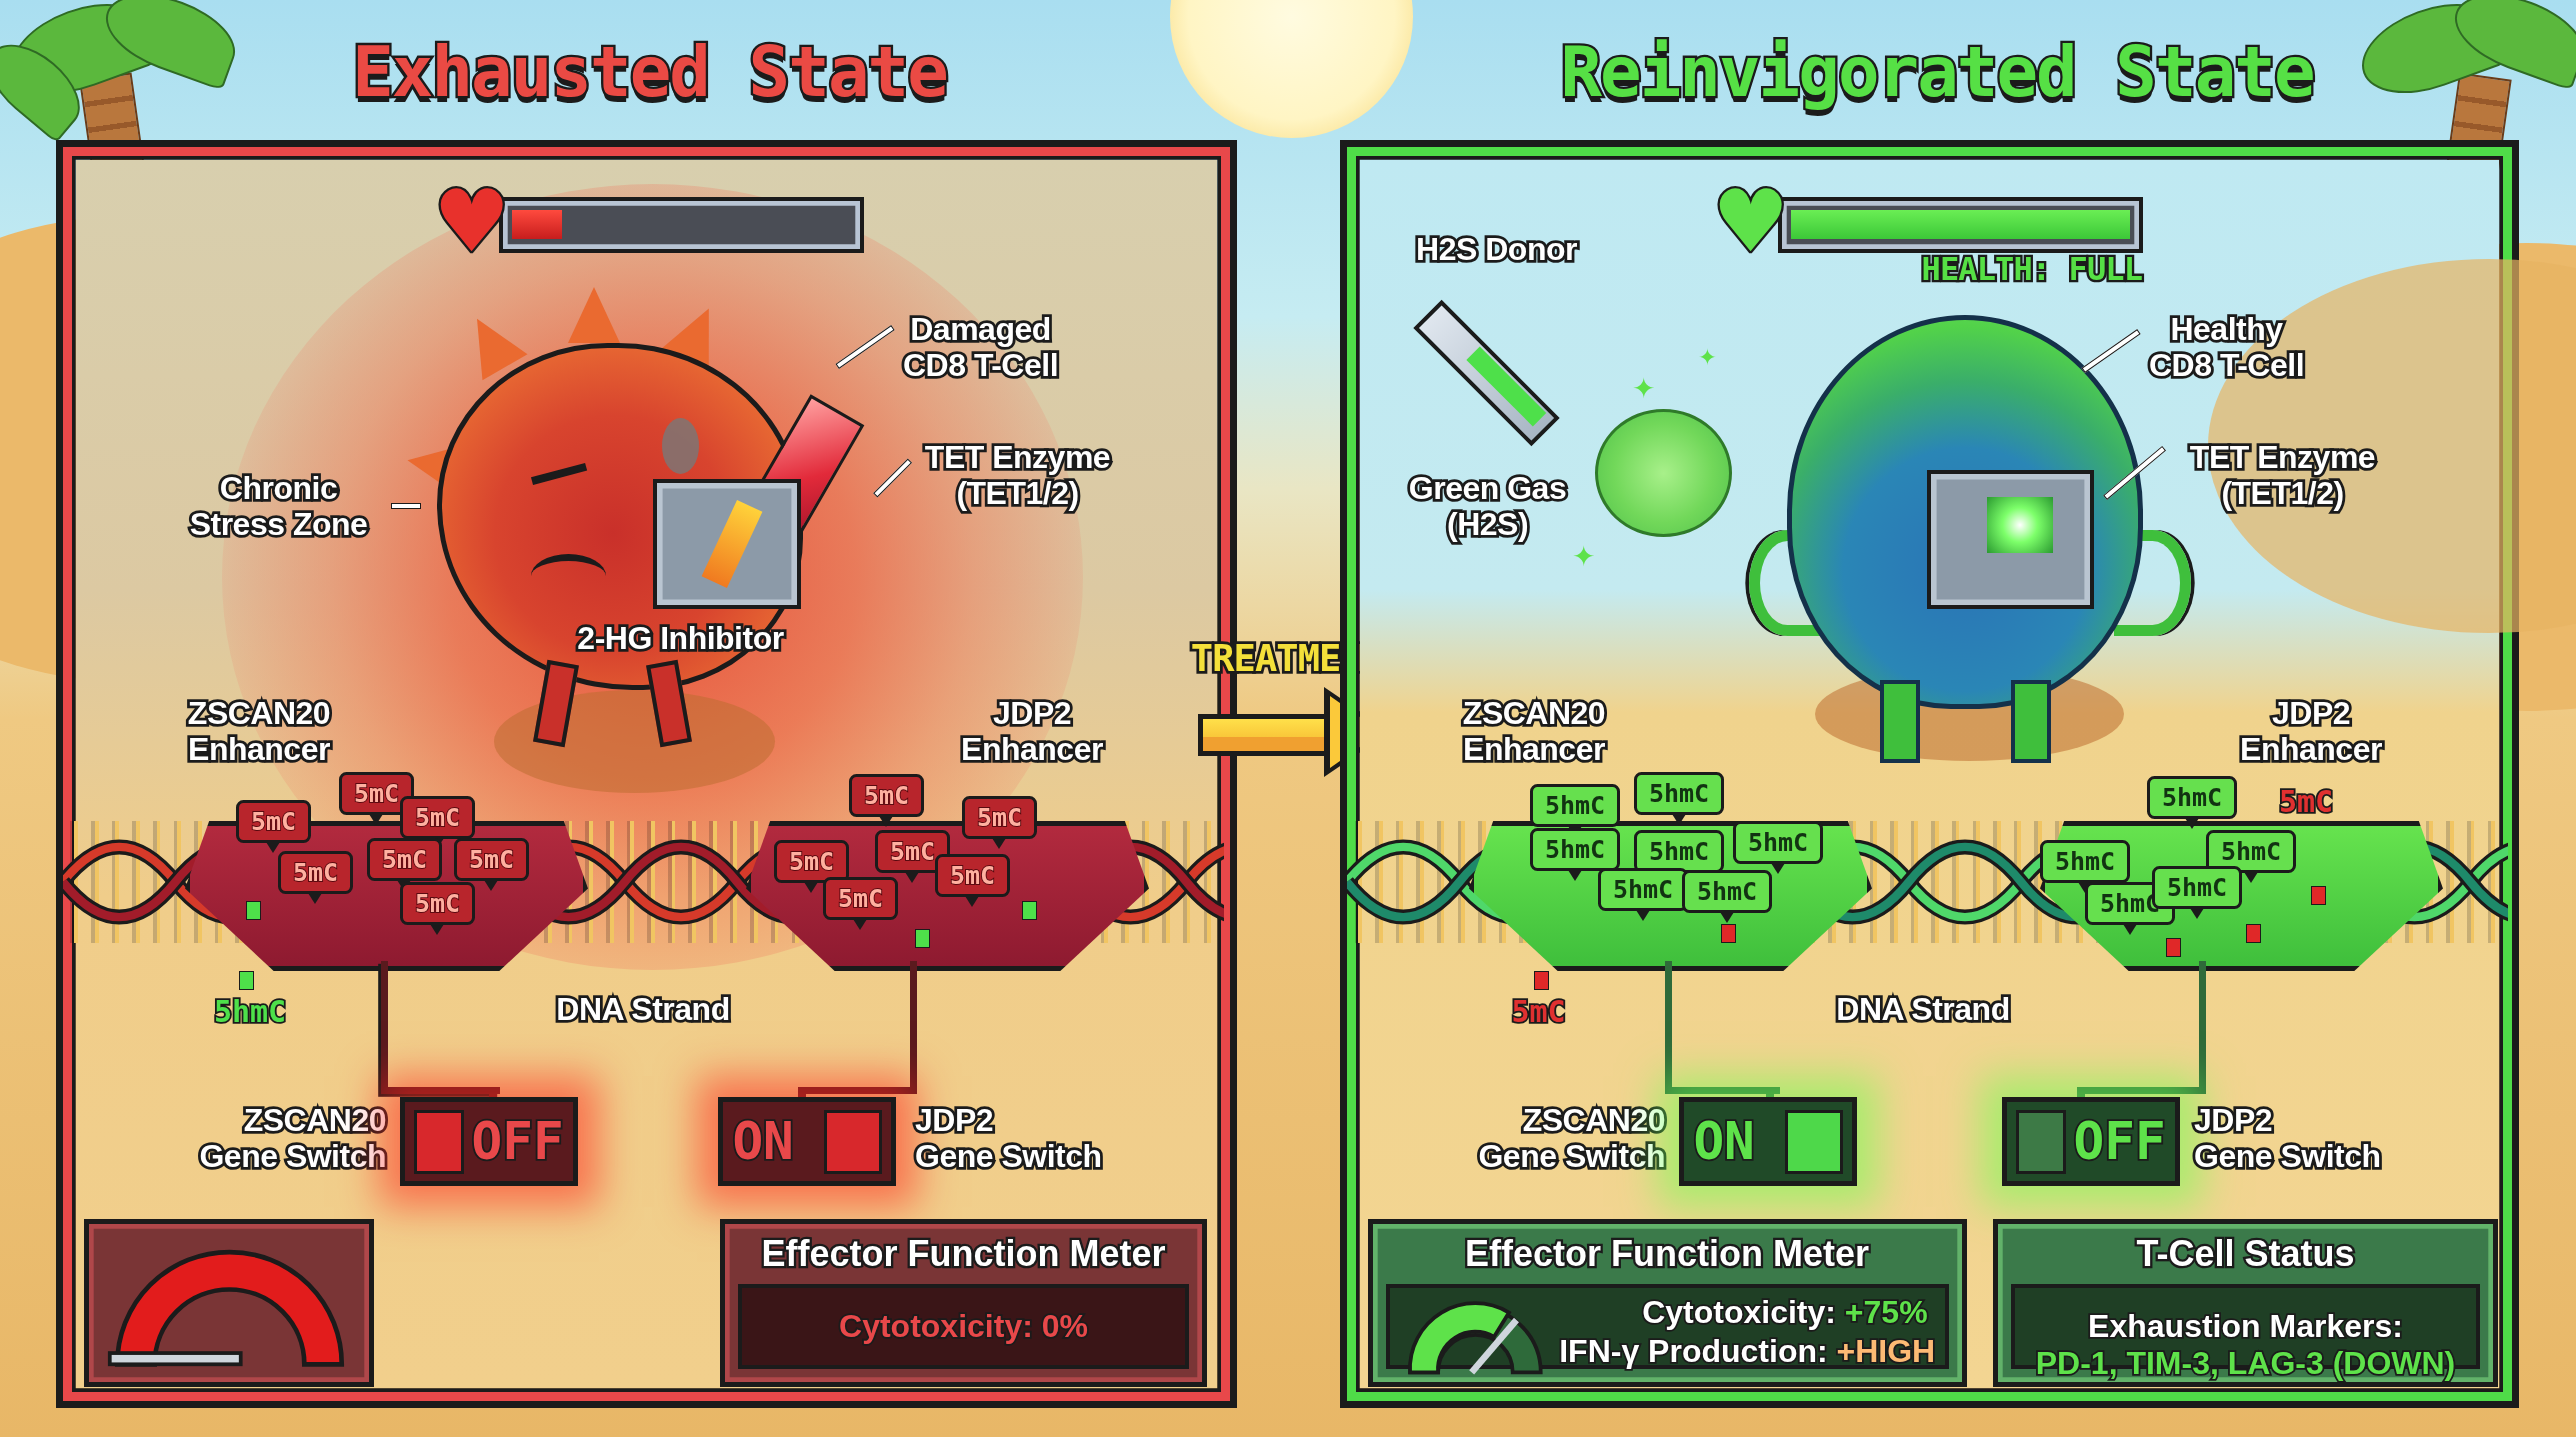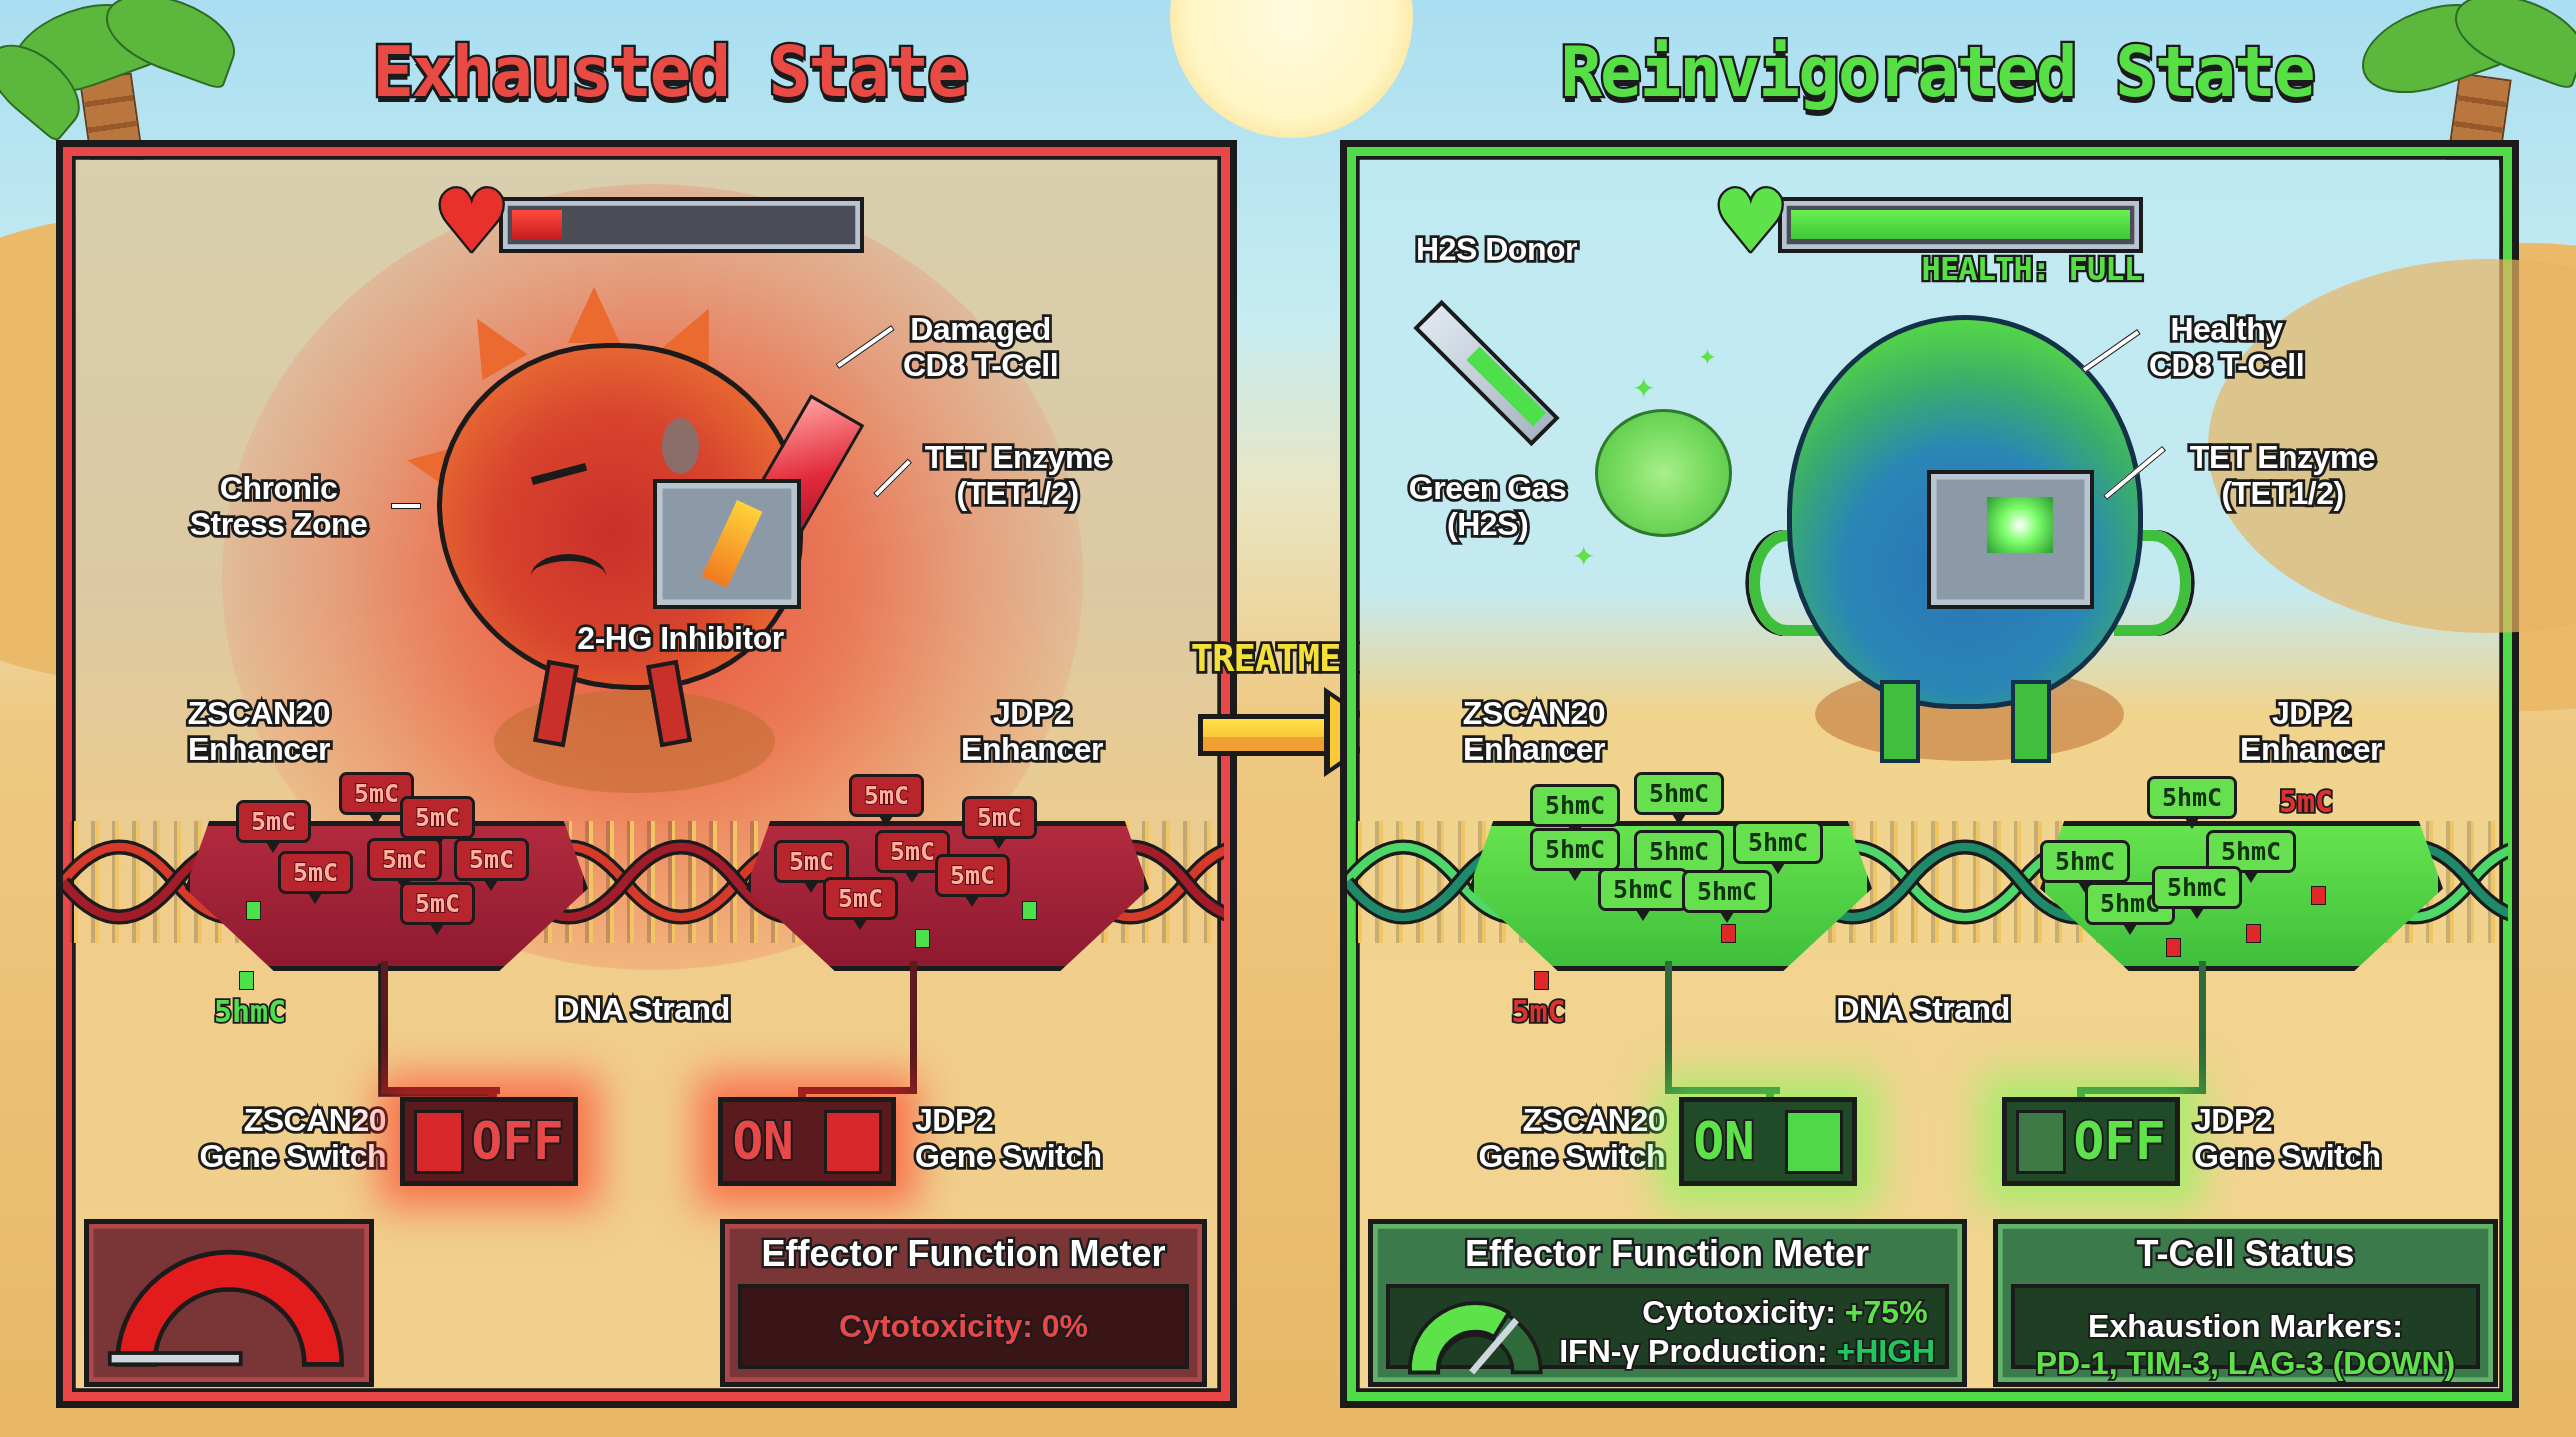--- a/index.html
+++ b/index.html
@@ -90,21 +90,21 @@
   <div class="abs frond" style="left:9.4px;top:9.4px;width:140px;height:75px;transform:rotate(-20deg);"></div>
   <div class="abs frond" style="left:103px;top:0px;width:131px;height:66px;transform:rotate(20deg);"></div>
   <div class="abs frond" style="left:-19px;top:56px;width:103px;height:56px;transform:rotate(40deg);"></div>
 </div>
 <div class="abs" style="left:2340px;top:0;width:236px;height:309px;">
   <div class="abs trunk" style="left:103px;top:75px;width:49px;height:225px;transform:rotate(8deg);"></div>
   <div class="abs frond" style="left:19px;top:9.4px;width:140px;height:75px;transform:rotate(-20deg);"></div>
   <div class="abs frond" style="left:112px;top:0px;width:131px;height:66px;transform:rotate(20deg);"></div>
 </div>
 
-<div class="abs title red" style="left:312px;top:32px;width:655px;text-align:right;">Exhausted State</div>
+<div class="abs title red" style="left:322px;top:32px;width:655px;text-align:center;">Exhausted State</div>
 <div class="abs title green" style="left:1516px;top:32px;width:842px;text-align:center;">Reinvigorated State</div>
 
 <div class="abs panel left" style="left:56px;top:140px;width:1181px;height:1268px;">
   <div class="bg"></div>
   <div class="inner"></div>
 
   <div class="abs glow" style="left:159px;top:37px;width:861px;height:786px;"></div>
 
   <div class="abs" style="left:370px;top:42px;width:431px;height:84px;">
     <div class="abs hb-track" style="left:66px;top:7.5px;width:365px;height:56px;">
@@ -359,21 +359,21 @@
         <path d="M14 86 A 70 70 0 0 1 154 86 L 124 86 A 40 40 0 0 0 44 86 Z" fill="#2e6a3a" stroke="#1b1b1b" stroke-width="4"></path>
         <path d="M14 86 A 70 70 0 0 1 120 22 L 104 48 A 40 40 0 0 0 44 86 Z" fill="#5ee24a" stroke="#1b1b1b" stroke-width="4"></path>
         <line x1="80" y1="86" x2="128" y2="30" stroke="#cfd6dd" stroke-width="7"></line>
       </svg>
       <div class="abs readout" style="right:17px;top:5.6px;color:#fff;">
         <span>Cytotoxicity:</span>
         <span style="color:#5ee24a;">+75%</span>
       </div>
       <div class="abs readout" style="right:9.4px;top:45px;color:#fff;">
         <span>IFN-γ Production:</span>
-        <span style="color:#22c55e;">+HIGH</span>
+        <span style="color:#fdba74;">+HIGH</span>
       </div>
     </div>
   </div>
 
   <div class="abs box-green" style="left:646px;top:1072px;width:505px;height:168px;">
     <div class="box-title" style="margin-top:9.4px;">T-Cell Status</div>
     <div class="abs box-screen-green" style="left:13px;top:60px;right:13px;bottom:13px;text-align:center;">
       <div class="readout" style="color:#fff;margin-top:20px;">Exhaustion Markers:</div>
       <div class="readout" style="color:#5ee24a;">PD-1, TIM-3, LAG-3 (DOWN)</div>
     </div>

